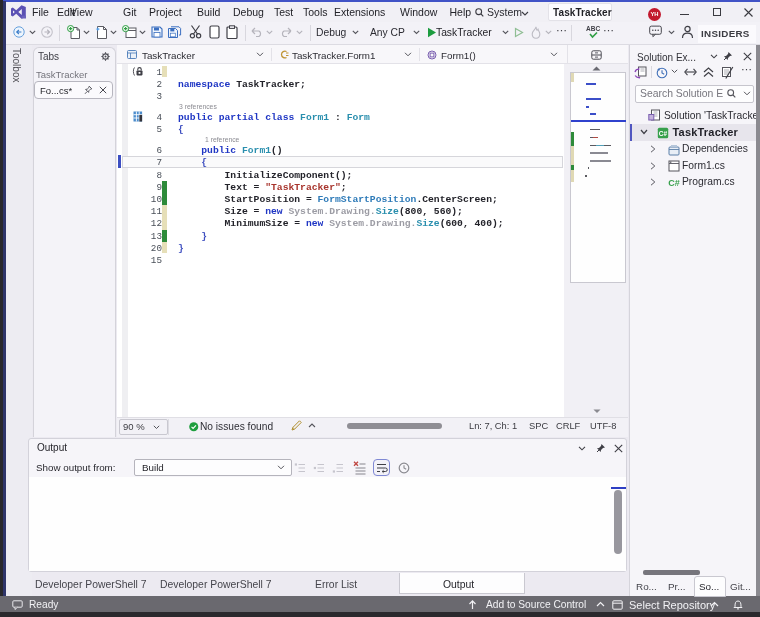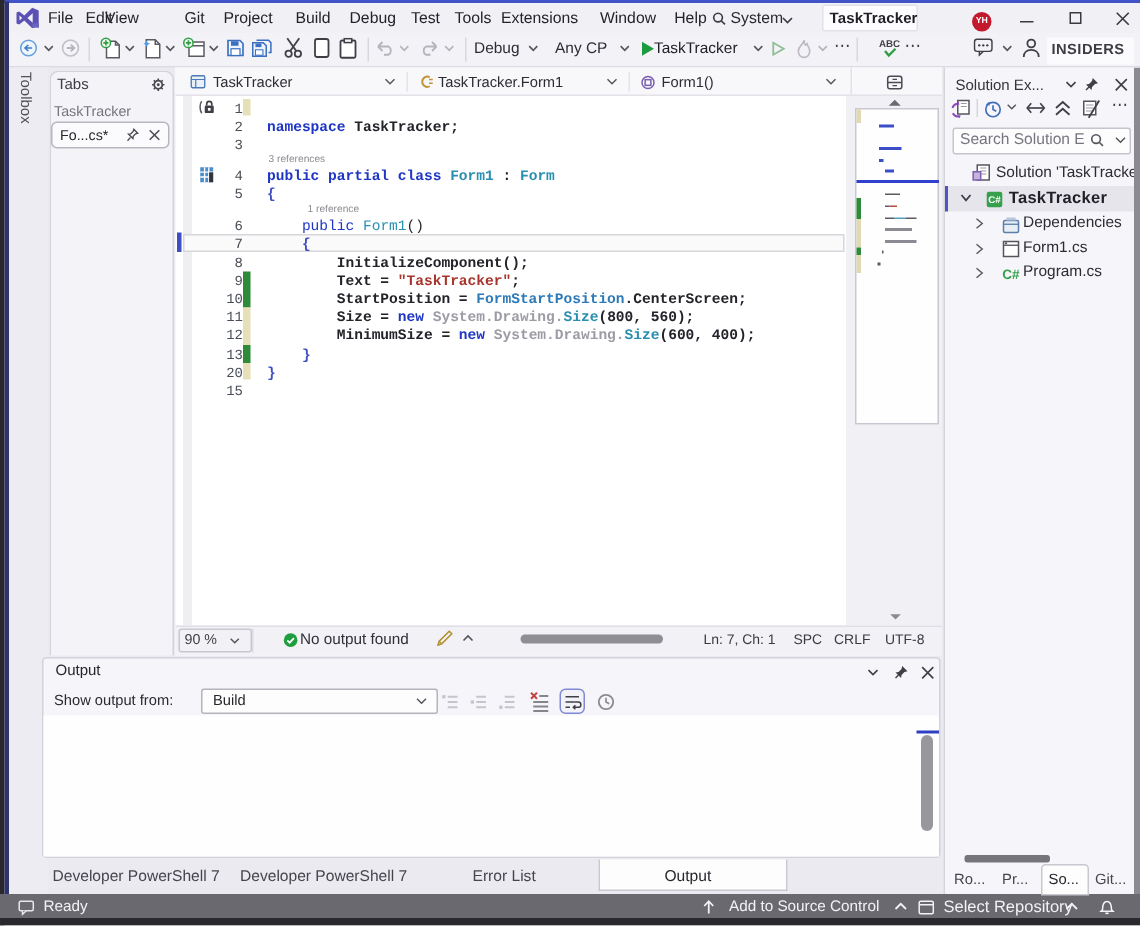--- a/index.html
+++ b/index.html
@@ -289,21 +289,21 @@
     <rect x="6.6" y="5" width="1.8" height="1.8" fill="#fff"></rect>
   </svg>
 <svg style="left:132.5px;top:110.5px" width="11" height="12" viewBox="0 0 11 12">
     <rect x="0.5" y="0.5" width="8.6" height="10" fill="#4b8ccc"></rect>
     <path d="M0.5 3.7 L9.1 3.7 M0.5 7 L9.1 7 M3.4 0.5 L3.4 10.5 M6.2 0.5 L6.2 10.5" stroke="#fff" stroke-width="0.9"></path>
     <rect x="6.4" y="3.9" width="2.7" height="6.6" fill="#34343b"></rect>
   </svg>
 <div class="tx" style="left:178px;top:78.8px;font-size:9.7px;font-weight:700;font-family:'Liberation Mono',monospace;letter-spacing:0"><span style="color:#1f36c4">namespace&nbsp;</span><span style="color:#23232a">TaskTracker;</span></div>
 <div class="tx" style="left:178px;top:112.2px;font-size:9.7px;font-weight:700;font-family:'Liberation Mono',monospace;letter-spacing:0"><span style="color:#1f36c4">public&nbsp;partial&nbsp;class&nbsp;</span><span style="color:#2a8fae">Form1</span><span style="color:#23232a">&nbsp;:&nbsp;</span><span style="color:#2a8fae">Form</span></div>
 <div class="tx" style="left:178px;top:124.4px;font-size:9.7px;font-weight:700;font-family:'Liberation Mono',monospace;letter-spacing:0"><span style="color:#3e4fc0">{</span></div>
-<div class="tx" style="left:178px;top:145.2px;font-size:9.7px;font-weight:400;font-family:'Liberation Mono',monospace;letter-spacing:0"><span style="color:#23232a">&nbsp;&nbsp;&nbsp;&nbsp;</span><span style="color:#1f36c4">public&nbsp;</span><span style="color:#2a8fae">Form1</span><span style="color:#23232a">()</span></div>
+<div class="tx" style="left:178px;top:145.2px;font-size:9.7px;font-weight:700;font-family:'Liberation Mono',monospace;letter-spacing:0"><span style="color:#23232a">&nbsp;&nbsp;&nbsp;&nbsp;</span><span style="color:#1f36c4">public&nbsp;</span><span style="color:#2a8fae">Form1</span><span style="color:#23232a">()</span></div>
 <div class="tx" style="left:178px;top:157.4px;font-size:9.7px;font-weight:700;font-family:'Liberation Mono',monospace;letter-spacing:0"><span style="color:#3e4fc0">&nbsp;&nbsp;&nbsp;&nbsp;{</span></div>
 <div class="tx" style="left:178px;top:169.6px;font-size:9.7px;font-weight:700;font-family:'Liberation Mono',monospace;letter-spacing:0"><span style="color:#23232a">&nbsp;&nbsp;&nbsp;&nbsp;&nbsp;&nbsp;&nbsp;&nbsp;InitializeComponent();</span></div>
 <div class="tx" style="left:178px;top:181.8px;font-size:9.7px;font-weight:700;font-family:'Liberation Mono',monospace;letter-spacing:0"><span style="color:#23232a">&nbsp;&nbsp;&nbsp;&nbsp;&nbsp;&nbsp;&nbsp;&nbsp;Text&nbsp;=&nbsp;</span><span style="color:#a8352d">"TaskTracker"</span><span style="color:#23232a">;</span></div>
 <div class="tx" style="left:178px;top:194px;font-size:9.7px;font-weight:700;font-family:'Liberation Mono',monospace;letter-spacing:0"><span style="color:#23232a">&nbsp;&nbsp;&nbsp;&nbsp;&nbsp;&nbsp;&nbsp;&nbsp;StartPosition&nbsp;=&nbsp;</span><span style="color:#2d7ab8">FormStartPosition</span><span style="color:#23232a">.CenterScreen;</span></div>
 <div class="tx" style="left:178px;top:206.2px;font-size:9.7px;font-weight:700;font-family:'Liberation Mono',monospace;letter-spacing:0"><span style="color:#23232a">&nbsp;&nbsp;&nbsp;&nbsp;&nbsp;&nbsp;&nbsp;&nbsp;Size&nbsp;=&nbsp;</span><span style="color:#1f36c4">new&nbsp;</span><span style="color:#9c9ca4">System.Drawing.</span><span style="color:#2a8fae">Size</span><span style="color:#23232a">(800,&nbsp;560);</span></div>
 <div class="tx" style="left:178px;top:218.4px;font-size:9.7px;font-weight:700;font-family:'Liberation Mono',monospace;letter-spacing:0"><span style="color:#23232a">&nbsp;&nbsp;&nbsp;&nbsp;&nbsp;&nbsp;&nbsp;&nbsp;MinimumSize&nbsp;=&nbsp;</span><span style="color:#1f36c4">new&nbsp;</span><span style="color:#9c9ca4">System.Drawing.</span><span style="color:#2a8fae">Size</span><span style="color:#23232a">(600,&nbsp;400);</span></div>
 <div class="tx" style="left:178px;top:230.6px;font-size:9.7px;font-weight:700;font-family:'Liberation Mono',monospace;letter-spacing:0"><span style="color:#3e4fc0">&nbsp;&nbsp;&nbsp;&nbsp;}</span></div>
 <div class="tx" style="left:178px;top:242.8px;font-size:9.7px;font-weight:700;font-family:'Liberation Mono',monospace;letter-spacing:0"><span style="color:#3e4fc0">}</span></div>
 <div class="tx" style="left:179px;top:102.6px;font-size:6.8px;color:#8b8b92">3 references</div>
 <div class="tx" style="left:205px;top:135.6px;font-size:6.8px;color:#8b8b92">1 reference</div>
@@ -312,21 +312,21 @@
 <div class="abs" style="left:118.5px;top:419px;width:49px;height:15.5px;border:1px solid #c9c8d0;border-radius:2px"></div>
 <span class="tx" style="left:123px;top:421px;font-size:9.5px;color:#3c3c42">90 %</span>
 <svg style="left:153px;top:425px" width="7" height="5" viewBox="0 0 7 5">
     <path d="M0.8 0.8 L3.5 3.5 L6.2 0.8" fill="none" stroke="#55555c" stroke-width="1"></path>
   </svg>
 <div class="abs" style="left:168px;top:419px;width:1px;height:16px;background:#dddce2"></div>
 <svg style="left:188.5px;top:421.5px" width="9.5" height="9.5" viewBox="0 0 9 9">
     <circle cx="4.5" cy="4.5" r="4.3" fill="#1e9e3e"></circle>
     <path d="M2.4 4.6 L3.9 6.1 L6.6 3.2" fill="none" stroke="#fff" stroke-width="1.1"></path>
   </svg>
-<span class="tx" style="left:200px;top:420.5px;font-size:10.2px;color:#2f2f36">No output found</span>
+<span class="tx" style="left:200px;top:420.5px;font-size:10.2px;color:#2f2f36">No issues found</span>
 <svg style="left:290px;top:420px" width="12" height="11" viewBox="0 0 12 11">
     <path d="M9.5 0.8 L11.2 2.5 L4.5 9.2 L2 10 L2.8 7.5 Z" fill="none" stroke="#b08f2e" stroke-width="1"></path>
     <path d="M2.8 7.5 L4.5 9.2" stroke="#b08f2e" stroke-width="0.8"></path>
   </svg>
 <svg style="left:308px;top:423px" width="8" height="5" viewBox="0 0 8 5">
     <path d="M1 4 L4 1 L7 4" fill="none" stroke="#55555c" stroke-width="1.1"></path>
   </svg>
 <div class="abs" style="left:347px;top:423px;width:94.5px;height:6px;background:#8f8e94;border-radius:3px"></div>
 <span class="tx" style="left:469px;top:420.5px;font-size:9.3px;color:#3a3a40">Ln: 7, Ch: 1</span>
 <span class="tx" style="left:529px;top:420.5px;font-size:9.3px;color:#3a3a40">SPC</span>

